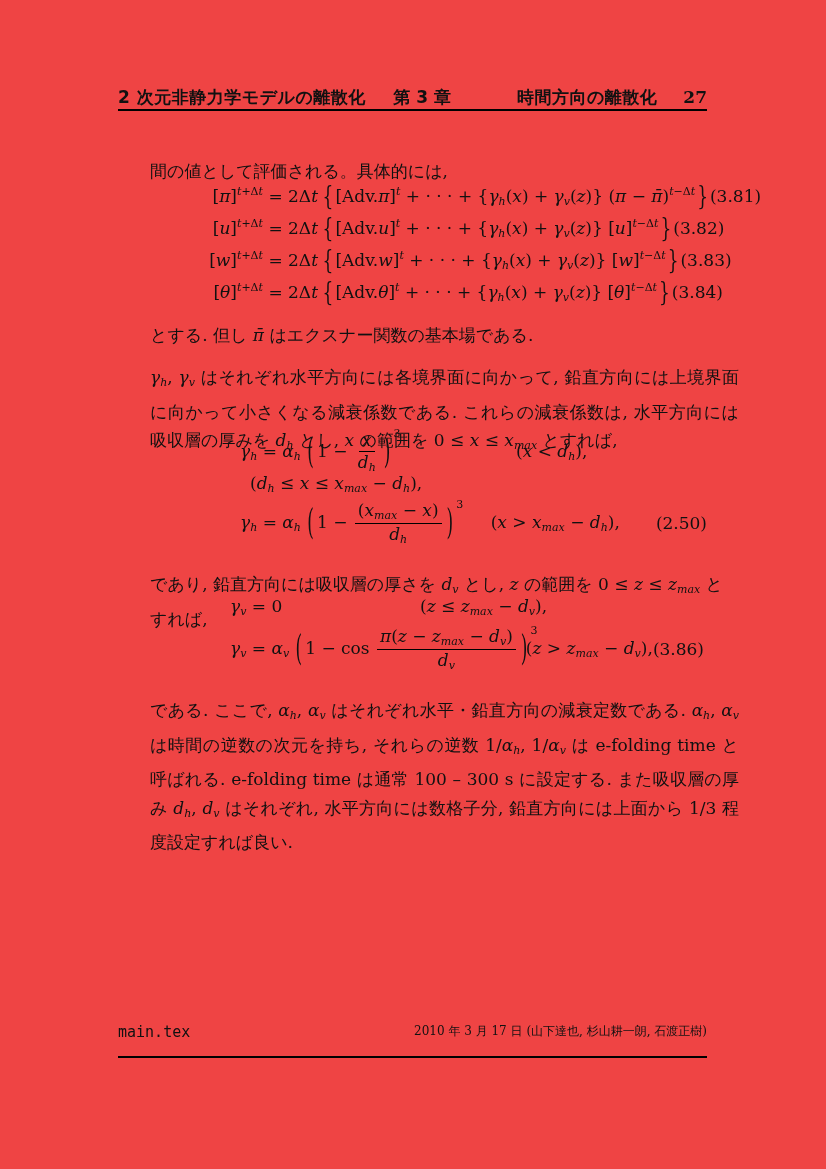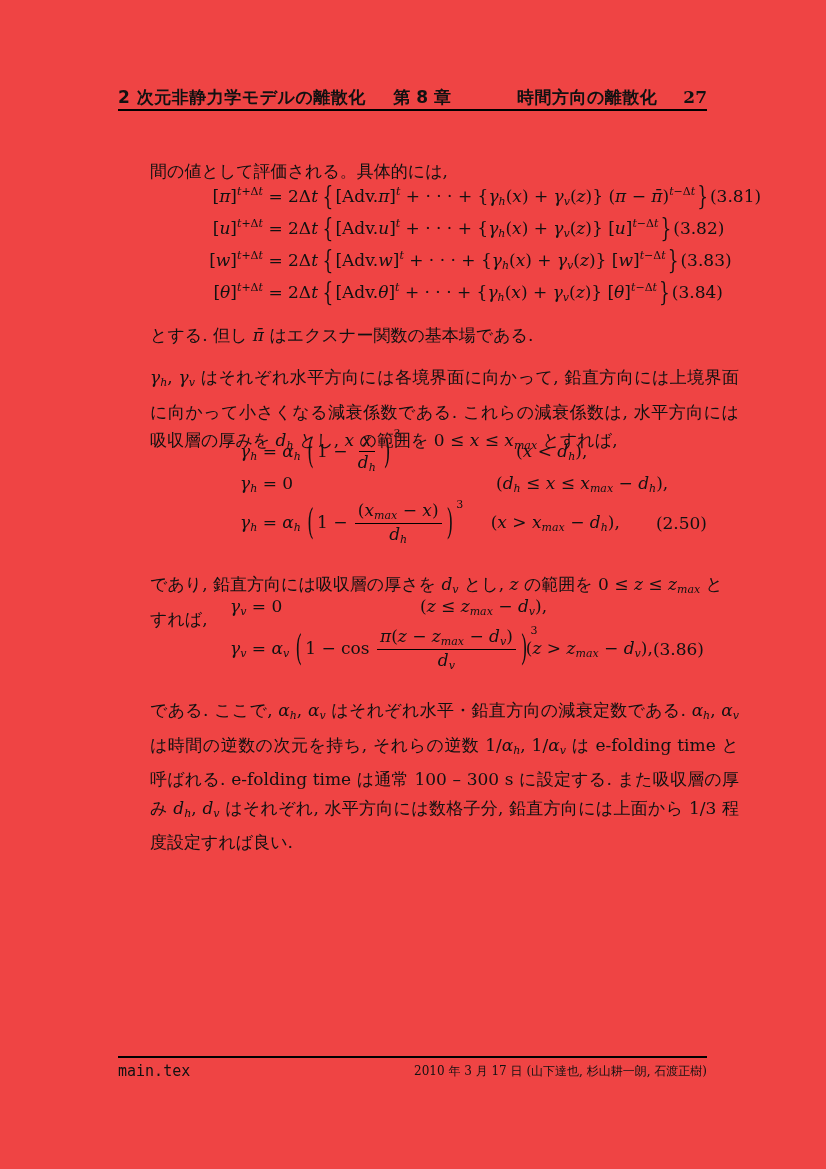--- a/index.html
+++ b/index.html
@@ -50,32 +50,32 @@
   .mhsup{font-size:11px;position:relative;top:-20px;}
   .mbig{display:inline-block;transform:scaleY(1.5);line-height:1;margin:0 2px;font-style:normal;}
   .mbigp{display:inline-block;transform:scaleY(2.05);line-height:1;margin:0 3px;font-style:normal;}
   .mfrac{display:inline-flex;flex-direction:column;align-items:center;vertical-align:middle;
          margin:0 2px;line-height:1.25;text-align:center;}
   .mnum{padding:0 3px;border-bottom:1px solid #000;white-space:nowrap;}
   .mden{padding:0 3px;white-space:nowrap;}
   .msp{display:inline-block;}
 
   
-  .ftr{position:absolute;left:118px;top:1062px;width:589px;display:flex;align-items:center;}
+  .ftr{position:absolute;left:118px;top:1023px;width:589px;display:flex;align-items:flex-start;}
   .ftr .f-left{font-family:"DejaVu Sans Mono","Liberation Mono",monospace;font-size:15px;}
   .ftr .f-right{margin-left:auto;font-size:12px;}
 </style>
 </head>
 <body>
 
 <div class="page">
 
   <div class="hdr">
     <span class="h-left">2 次元非静力学モデルの離散化</span>
-    <span class="h-chap">第 8 章</span>
+    <span class="h-chap">第 3 章</span>
     <span class="h-sec">時間方向の離散化</span>
     <span class="h-page">27</span>
   </div>
   <div class="rule hdr-rule"></div>
 
   <p class="para single" style="top:141px"><span class="mr">間の値として評価される。具体的には,</span></p>
 
   <div class="eqgroup g1">
     <div class="eqrow">
       <span class="eq"><span class="lhs"><span class="mr">[</span><span class="mi">π</span><span class="mr">]</span><span class="msup mi"><span class="mi">t</span><span class="mr">+Δ</span><span class="mi">t</span></span></span><span><span class="mr"> = 2Δ</span><span class="mi">t</span><span class="msp" style="width: 0.15em;"></span><span class="mbig">{</span><span class="mr">[Adv.</span><span class="mi">π</span><span class="mr">]</span><span class="msup mi"><span class="mi">t</span></span><span class="mr"> + · · · + {</span><span class="mi">γ</span><span class="msub mi">h</span><span class="mr">(</span><span class="mi">x</span><span class="mr">) + </span><span class="mi">γ</span><span class="msub mi">v</span><span class="mr">(</span><span class="mi">z</span><span class="mr">)} (</span><span class="mi">π</span><span class="mr"> − </span><span class="mi">π̄</span><span class="mr">)</span><span class="msup mi"><span class="mi">t</span><span class="mr">−Δ</span><span class="mi">t</span></span><span class="mbig">}</span></span></span>
@@ -101,21 +101,20 @@
 
   <div class="eqgroup g2">
     <div class="eqrow r1">
       <span class="eq"><span class="mi">γ</span><span class="msub mi">h</span><span class="mr"> = </span><span class="mi">α</span><span class="msub mi">h</span><span class="msp" style="width: 0.2em;"></span><span class="mbigp">(</span><span class="mr">1 − </span><span class="mfrac">
             <span class="mnum"><span class="mi">x</span></span>
             <span class="mden"><span class="mi">d</span><span class="msub mi">h</span></span>
           </span><span class="mbigp">)</span><span class="mhsup mr">3</span></span>
       <span class="cond"><span class="mr">(</span><span class="mi">x</span><span class="mr"> &lt; </span><span class="mi">d</span><span class="msub mi">h</span><span class="mr">),</span></span>
     </div>
     <div class="eqrow r2">
-      <span class="eq"><span class="mi">γ</span><span class="msub mi">h</span><span class="mr"> = 0</span></span>
       <span class="cond"><span class="mr">(</span><span class="mi">d</span><span class="msub mi">h</span><span class="mr"> ≤ </span><span class="mi">x</span><span class="mr"> ≤ </span><span class="mi">x</span><span class="msub mi">max</span><span class="mr"> − </span><span class="mi">d</span><span class="msub mi">h</span><span class="mr">),</span></span>
     </div>
     <div class="eqrow r3">
       <span class="eq"><span class="mi">γ</span><span class="msub mi">h</span><span class="mr"> = </span><span class="mi">α</span><span class="msub mi">h</span><span class="msp" style="width: 0.2em;"></span><span class="mbigp">(</span><span class="mr">1 − </span><span class="mfrac">
             <span class="mnum"><span class="mr">(</span><span class="mi">x</span><span class="msub mi">max</span><span class="mr"> − </span><span class="mi">x</span><span class="mr">)</span></span>
             <span class="mden"><span class="mi">d</span><span class="msub mi">h</span></span>
           </span><span class="mbigp">)</span><span class="mhsup mr">3</span></span>
       <span class="cond"><span class="mr">(</span><span class="mi">x</span><span class="mr"> &gt; </span><span class="mi">x</span><span class="msub mi">max</span><span class="mr"> − </span><span class="mi">d</span><span class="msub mi">h</span><span class="mr">),</span></span>
       <span class="eqnum">(2.50)</span>
     </div>

